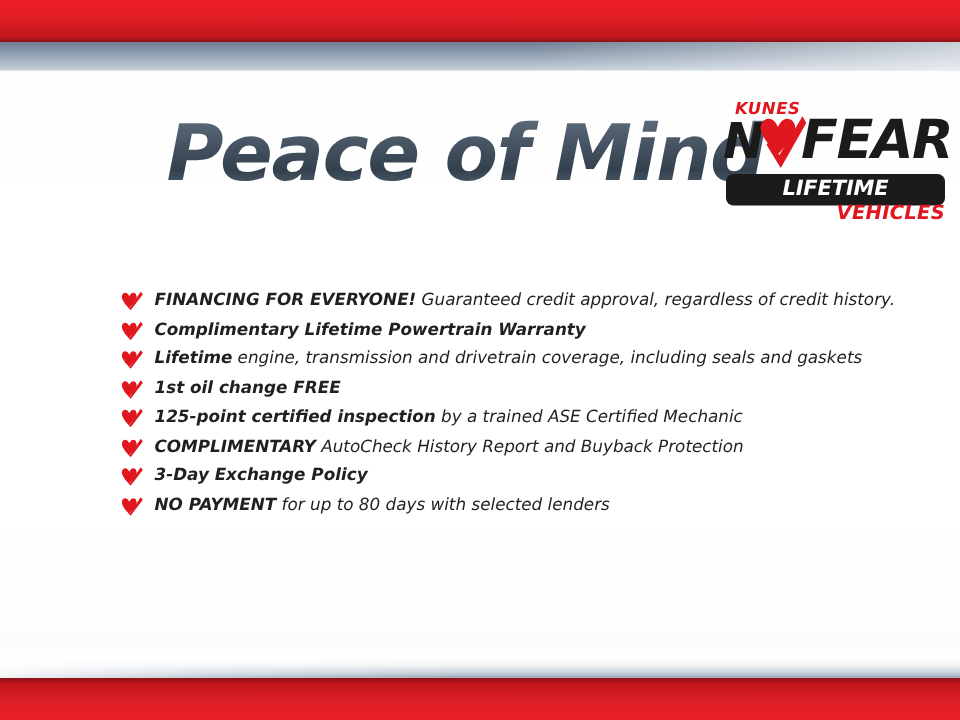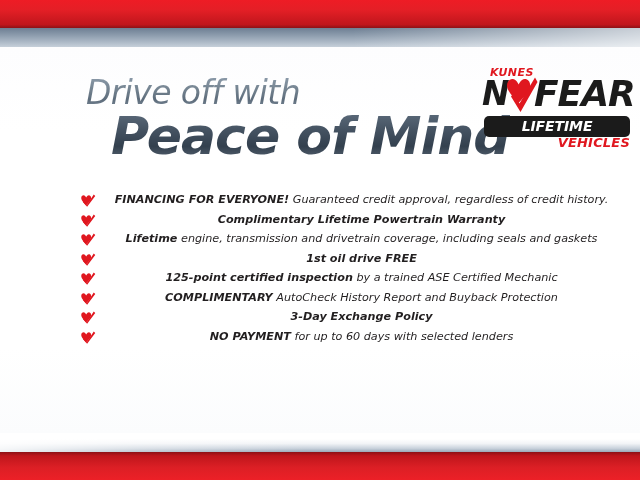--- a/index.html
+++ b/index.html
@@ -198,21 +198,20 @@
   .bullet {
     position: relative;
     padding-left: 23px;
     margin-bottom: 5.5px;
     font-family: "DejaVu Sans", sans-serif;
     font-size: 11.2px;
     font-style: italic;
     color: #221f20;
     line-height: 14px;
     white-space: nowrap;
-    text-align: center;
   }
   .bullet .chk {
     position: absolute;
     left: 0;
     top: 1px;
     width: 16px;
     height: 13px;
   }
   .bullet .strong {
     font-weight: 700;
@@ -235,21 +234,20 @@
 
 <div id="ad">
 
   <div class="canvas"></div>
 
   <div class="top-red"></div>
   <div class="top-silver"></div>
   <div class="top-silver-fade"></div>
 
   <div class="headline">
-    <span class="l1">Drive off with</span>
     <span class="l2">Peace of Mind</span>
   </div>
 
   <div class="logo">
     <div class="kunes">KUNES</div>
     <div class="nofear">
       <span class="nf-n">N</span>
       <svg class="heartcheck" viewBox="0 0 34 38">
         <path d="M3 9.5 C3 3.8 8.2 1.5 11.6 4.3 C13.2 5.6 14.1 7.3 14.6 8.6 C15.2 7.3 16.1 5.6 17.7 4.3 C21.1 1.5 26.2 3.8 26.2 9.5 C26.2 15.5 18.3 22.5 14.6 27 C10.9 22.5 3 15.5 3 9.5 Z" fill="#e0171f"></path>
         <path d="M9.5 17 L15.5 27.5 L31 1.5 L33.5 6 L16.5 36 L7 20.5 Z" fill="#e0171f"></path>
@@ -286,21 +284,21 @@
         <path d="M8 13.5 L13.3 22.5 L27.5 1 L30.5 4.2 L14.2 25.5 L5.8 16 Z" fill="#e0171f"></path>
       </svg>
       <span class="strong">Lifetime</span><span class="normal"> engine, transmission and drivetrain coverage, including seals and gaskets</span>
     </div>
 
     <div class="bullet">
       <svg class="chk" viewBox="0 0 32 26">
         <path d="M2.5 8 C2.5 3 6.8 1 9.7 3.4 C11.1 4.5 11.9 6 12.3 7.1 C12.8 6 13.6 4.5 15 3.4 C17.9 1 22.2 3 22.2 8 C22.2 13.2 15.4 19.2 12.3 23 C9.2 19.2 2.5 13.2 2.5 8 Z" fill="#e0171f"></path>
         <path d="M8 13.5 L13.3 22.5 L27.5 1 L30.5 4.2 L14.2 25.5 L5.8 16 Z" fill="#e0171f"></path>
       </svg>
-      <span class="strong">1st oil drive FREE</span><span class="normal"></span>
+      <span class="strong">1st oil change FREE</span><span class="normal"></span>
     </div>
 
     <div class="bullet">
       <svg class="chk" viewBox="0 0 32 26">
         <path d="M2.5 8 C2.5 3 6.8 1 9.7 3.4 C11.1 4.5 11.9 6 12.3 7.1 C12.8 6 13.6 4.5 15 3.4 C17.9 1 22.2 3 22.2 8 C22.2 13.2 15.4 19.2 12.3 23 C9.2 19.2 2.5 13.2 2.5 8 Z" fill="#e0171f"></path>
         <path d="M8 13.5 L13.3 22.5 L27.5 1 L30.5 4.2 L14.2 25.5 L5.8 16 Z" fill="#e0171f"></path>
       </svg>
       <span class="strong">125-point certified inspection</span><span class="normal"> by a trained ASE Certified Mechanic</span>
     </div>
 
@@ -318,21 +316,21 @@
         <path d="M8 13.5 L13.3 22.5 L27.5 1 L30.5 4.2 L14.2 25.5 L5.8 16 Z" fill="#e0171f"></path>
       </svg>
       <span class="strong">3-Day Exchange Policy</span><span class="normal"></span>
     </div>
 
     <div class="bullet">
       <svg class="chk" viewBox="0 0 32 26">
         <path d="M2.5 8 C2.5 3 6.8 1 9.7 3.4 C11.1 4.5 11.9 6 12.3 7.1 C12.8 6 13.6 4.5 15 3.4 C17.9 1 22.2 3 22.2 8 C22.2 13.2 15.4 19.2 12.3 23 C9.2 19.2 2.5 13.2 2.5 8 Z" fill="#e0171f"></path>
         <path d="M8 13.5 L13.3 22.5 L27.5 1 L30.5 4.2 L14.2 25.5 L5.8 16 Z" fill="#e0171f"></path>
       </svg>
-      <span class="strong">NO PAYMENT</span><span class="normal"> for up to 60 days with selected lenders</span>
+      <span class="strong">NO PAYMENT</span><span class="normal"> for up to 80 days with selected lenders</span>
     </div>
 
 
   </div>
 
   <div class="bot-silver"></div>
   <div class="bot-silver-fade"></div>
   <div class="bot-red"></div>
 
 </div>

